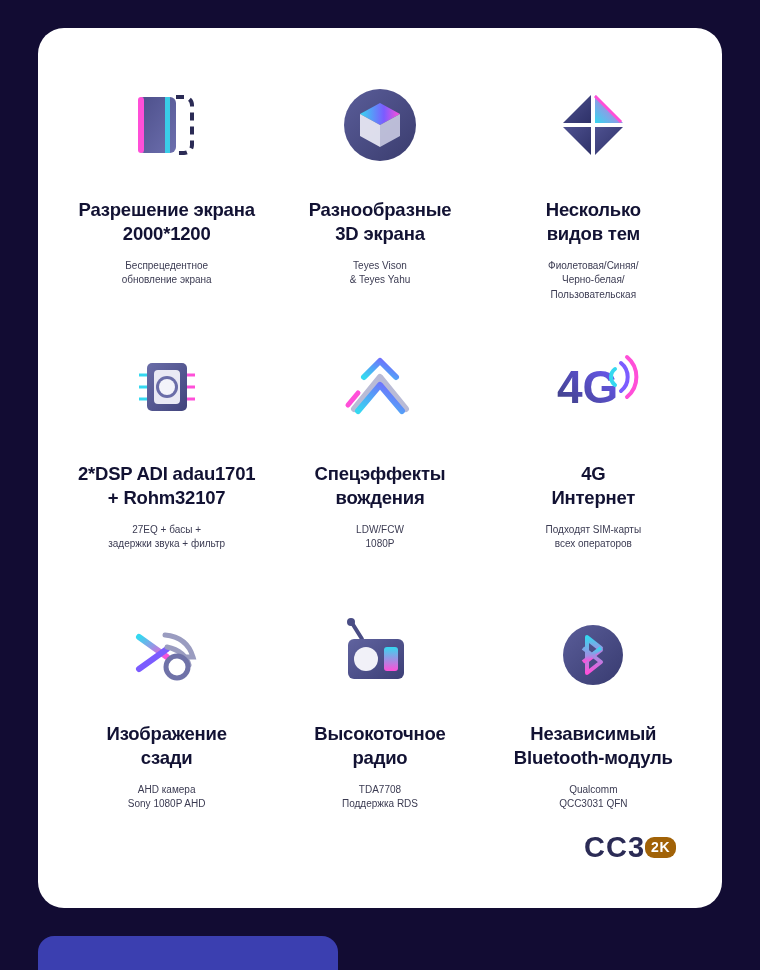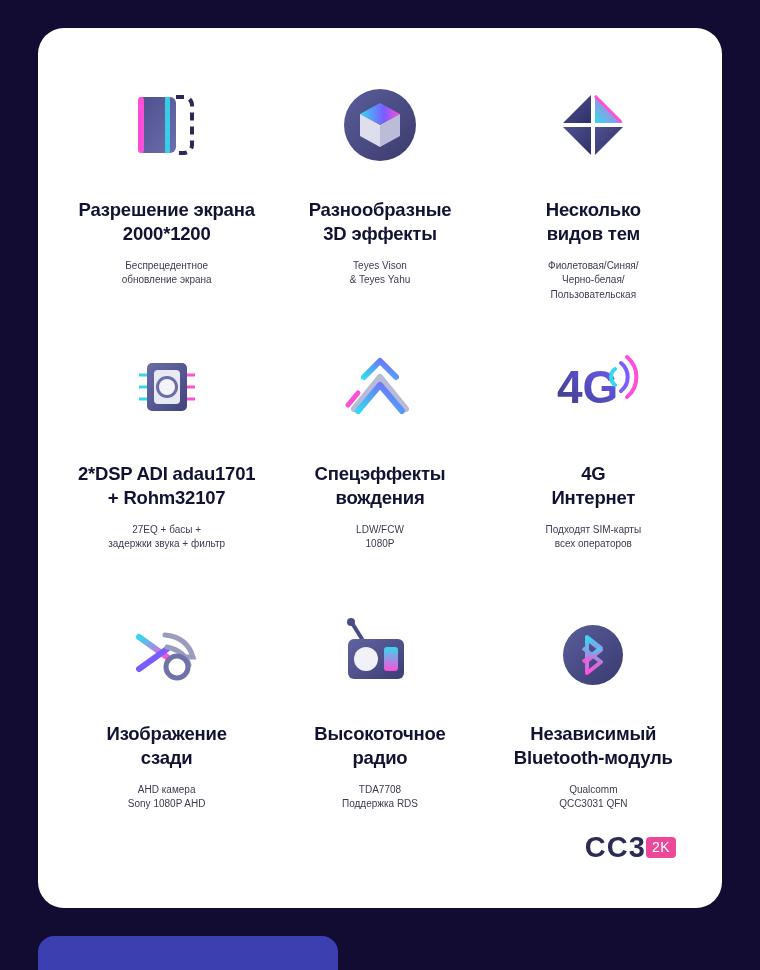--- a/index.html
+++ b/index.html
@@ -73,25 +73,25 @@
     display: flex;
     align-items: center;
   }
   .brand-text {
     font-size: 29px;
     font-weight: bold;
     color: #2b2b55;
     letter-spacing: 1px;
   }
   .brand-badge {
-    background: #ec4899;
+    background: #a16207;
     color: #ffffff;
     font-size: 14px;
-    font-weight: normal;
-    border-radius: 4px;
+    font-weight: bold;
+    border-radius: 9px;
     padding: 2px 6px 3px 6px;
     letter-spacing: 0.5px;
   }
   .bottom-chip {
     position: absolute;
     left: 38px;
     bottom: 0;
     width: 300px;
     height: 34px;
     background: #3b3fb0;
@@ -149,21 +149,21 @@
               </linearGradient>
             </defs>
             <circle cx="46" cy="46" r="36" fill="url(#g2)"></circle>
             <path d="M46 24 L66 35 L46 46 L26 35 Z" fill="url(#g2b)"></path>
             <path d="M26 35 L46 46 L46 68 L26 57 Z" fill="#eaeaf5" opacity="0.92"></path>
             <path d="M66 35 L46 46 L46 68 L66 57 Z" fill="#c6c7de" opacity="0.92"></path>
           </svg>
         </div>
         <div class="title">
           <span>Разнообразные</span><br>
-          <span>3D эффекты</span>
+          <span>3D экрана</span>
         </div>
         <div class="sub">
           <span>Teyes Vison</span><br>
           <span>&amp; Teyes Yahu</span>
         </div>
       </div>
 
       <div class="cell r1">
         <div class="icon-wrap">
           <svg width="92" height="92" viewBox="0 0 92 92">

